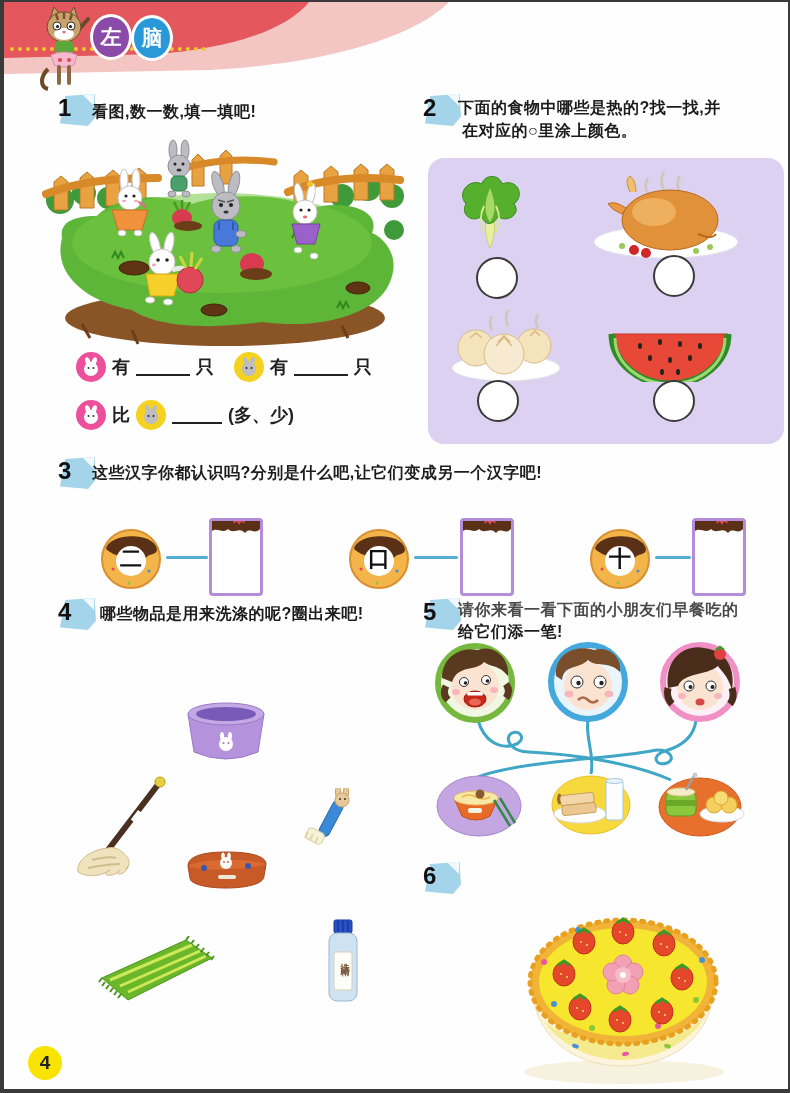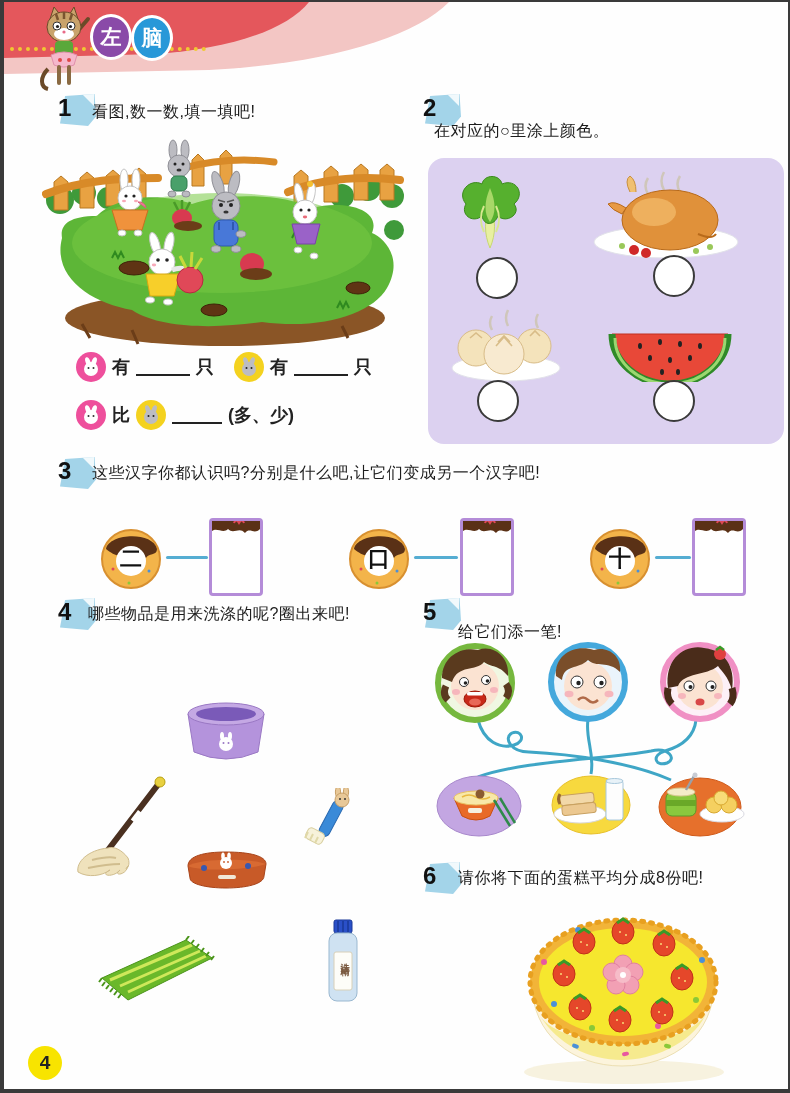--- a/index.html
+++ b/index.html
@@ -1,20 +1,20 @@
 <!DOCTYPE html>
 <html><head>
 <meta charset="utf-8">
 <style>
   html,body{margin:0;padding:0;background:#777;}
   .page{position:relative;width:790px;height:1093px;margin:0 auto;background:#fefefe;
         box-sizing:border-box;border:2px solid #3a3a3a;border-left-width:4px;border-bottom-width:4px;
         overflow:hidden;font-family:"Liberation Sans","DejaVu Sans",sans-serif;color:#222;}
   .abs{position:absolute;}
-  .qtitle{font-size:16px;font-weight:400;letter-spacing:.5px;color:#1c1c1c;white-space:nowrap;}
+  .qtitle{font-size:16px;font-weight:700;letter-spacing:.5px;color:#1c1c1c;white-space:nowrap;}
   .qmark{width:46px;height:36px;}
   .qmark .flag{position:absolute;left:8px;top:2px;width:36px;height:32px;background:#a3d4e9;
                clip-path:polygon(14% 6%,96% 0,100% 70%,78% 100%,0 92%);}
   .qmark .flag::after{content:"";position:absolute;right:2px;top:0;width:12px;height:12px;background:#fff;
                clip-path:polygon(0 0,100% 0,100% 100%);opacity:.85;}
   .qmark .num{position:absolute;left:6px;top:2px;font-size:24px;font-weight:700;color:#111;}
   .brand{position:absolute;width:36px;height:40px;border-radius:50%;border:3px solid #fff;
          display:flex;align-items:center;justify-content:center;color:#fff;font-size:21px;font-weight:700;}
   .blank{display:inline-block;width:54px;height:16px;border-bottom:2px solid #222;}
   .fillrow{display:flex;align-items:center;gap:6px;font-size:18px;font-weight:700;}
@@ -256,21 +256,22 @@
         </svg>
     </span>
     <span class="blank" style="width:50px"></span>
     <span>(多、少)</span>
   </div>
 
   <div class="abs qmark" style="left:413px;top:90px">
     <div class="flag"></div>
     <div class="num">2</div>
   </div>
-  <div class="abs qtitle" style="left:430px;top:119px">在对应的○里涂上颜色。</div>
+  <div class="abs qtitle" style="left:454px;top:96px">下面的食物中哪些是热的?找一找,并</div>
+  <div class="abs qtitle" style="left:458px;top:119px">在对应的○里涂上颜色。</div>
 
   <div class="abs panel" style="left:424px;top:156px;width:356px;height:286px">
 
     <svg class="abs" style="left:26px;top:16px" width="72" height="78">
       <path d="M36 74 C30 60 30 46 36 30 C42 46 42 60 36 74 Z" fill="#e8f0a0" stroke="#c8d870"></path>
       <path d="M12 30 C2 18 16 4 28 10 C30 0 46 0 48 10 C62 4 72 20 60 30 C68 40 52 50 44 42 C40 52 30 52 28 42 C18 50 6 40 12 30 Z" fill="#56b02e" stroke="#3a8a1c"></path>
       <path d="M36 14 C30 28 30 40 36 48 C42 40 42 28 36 14 Z" fill="#a8d868"></path>
       <path d="M30 58 C26 50 26 40 30 32 M42 58 C46 50 46 40 42 32" stroke="#d8e890" stroke-width="2" fill="none"></path>
     </svg>
 
@@ -383,21 +384,21 @@
     <svg width="48" height="22">
         <path d="M0 0 H48 L48 8 C42 14 38 6 33 12 C27 5 22 14 16 8 C11 13 5 6 0 10 Z" fill="#5a3116"></path>
         <path d="M22 2 q2 -5 5 0 q3 -5 5 0" stroke="#e04858" stroke-width="2" fill="none"></path>
       </svg>
   </div>
 
   <div class="abs qmark" style="left:48px;top:594px">
     <div class="flag"></div>
     <div class="num">4</div>
   </div>
-  <div class="abs qtitle" style="left:84px;top:602px">哪些物品是用来洗涤的呢?圈出来吧!</div>
+  <div class="abs qtitle" style="left:96px;top:602px">哪些物品是用来洗涤的呢?圈出来吧!</div>
 
   <svg class="abs" style="left:180px;top:698px" width="84" height="68">
     <path d="M4 14 L10 52 Q42 66 74 52 L80 14 Z" fill="#b493dc" stroke="#9a78c4"></path>
     <ellipse cx="42" cy="14" rx="38" ry="11" fill="#c4a8e4" stroke="#9a78c4"></ellipse>
     <ellipse cx="42" cy="14" rx="30" ry="7" fill="#7a5ab8"></ellipse>
     <g>
       <circle cx="42" cy="44" r="7" fill="#fff"></circle>
       <ellipse cx="38" cy="36" rx="2" ry="4" fill="#fff"></ellipse>
         <ellipse cx="46" cy="36" rx="2" ry="4" fill="#fff"></ellipse>
       <circle cx="39.5" cy="43" r="1" fill="#9a78c4"></circle>
@@ -455,20 +456,21 @@
       <rect x="5" y="15" width="28" height="68" rx="8" fill="#cfe2f2" stroke="#9ab8d0"></rect>
       <rect x="10" y="34" width="18" height="38" rx="2" fill="#fdfdf8" stroke="#d8d0b8"></rect>
     </svg>
     <div class="abs vlabel" style="left:14px;top:38px">洗洁精</div>
   </div>
 
   <div class="abs qmark" style="left:413px;top:594px">
     <div class="flag"></div>
     <div class="num">5</div>
   </div>
+  <div class="abs qtitle" style="left:454px;top:598px;opacity:.8">请你来看一看下面的小朋友们早餐吃的</div>
   <div class="abs qtitle" style="left:454px;top:620px">给它们添一笔!</div>
 
   <svg class="abs" style="left:424px;top:640px" width="356" height="202" viewBox="0 0 356 202">
 
     <g stroke="#3fa6c6" stroke-width="3" fill="none">
       <path d="M160 78 C157 96 167 112 163 132"></path>
       <path d="M50 78 C56 100 72 107 86 103 C99 99 93 87 84 91 C75 96 83 110 101 110 C142 112 202 120 243 138"></path>
       <path d="M268 78 C266 96 251 105 237 109 C223 113 227 125 239 121 C249 117 241 105 223 109 C181 117 92 119 50 135"></path>
     </g>
 
@@ -551,21 +553,20 @@
       <circle cx="286" cy="163" r="8" fill="#f5d060" stroke="#d8a830"></circle>
       <circle cx="301" cy="163" r="8" fill="#f5d060" stroke="#d8a830"></circle>
       <circle cx="293" cy="156" r="7" fill="#f8dc78" stroke="#d8a830"></circle>
     </g>
   </svg>
 
   <div class="abs qmark" style="left:413px;top:858px">
     <div class="flag"></div>
     <div class="num">6</div>
   </div>
-  <div class="abs qtitle" style="left:454px;top:866px">请你将下面的蛋糕平均分成8份吧!</div>
 
   <svg class="abs" style="left:498px;top:902px" width="280" height="188" viewBox="0 0 280 188">
     <ellipse cx="122" cy="168" rx="100" ry="12" fill="#f7f2df"></ellipse>
 
     <path d="M30 80 C30 130 70 162 120 162 C172 162 212 130 212 80 Z" fill="#fcf4dc" stroke="#ecdfb2"></path>
     <path d="M38 112 C60 146 180 148 204 110 C190 140 150 156 120 156 C86 156 56 140 38 112 Z" fill="#f6ea8e"></path>
 
     <g>
       <rect x="70" y="140" width="7" height="4" rx="2" fill="#4a90d8" transform="rotate(20 73 142)"></rect>
       <rect x="120" y="148" width="7" height="4" rx="2" fill="#e858a0" transform="rotate(-10 123 150)"></rect>

